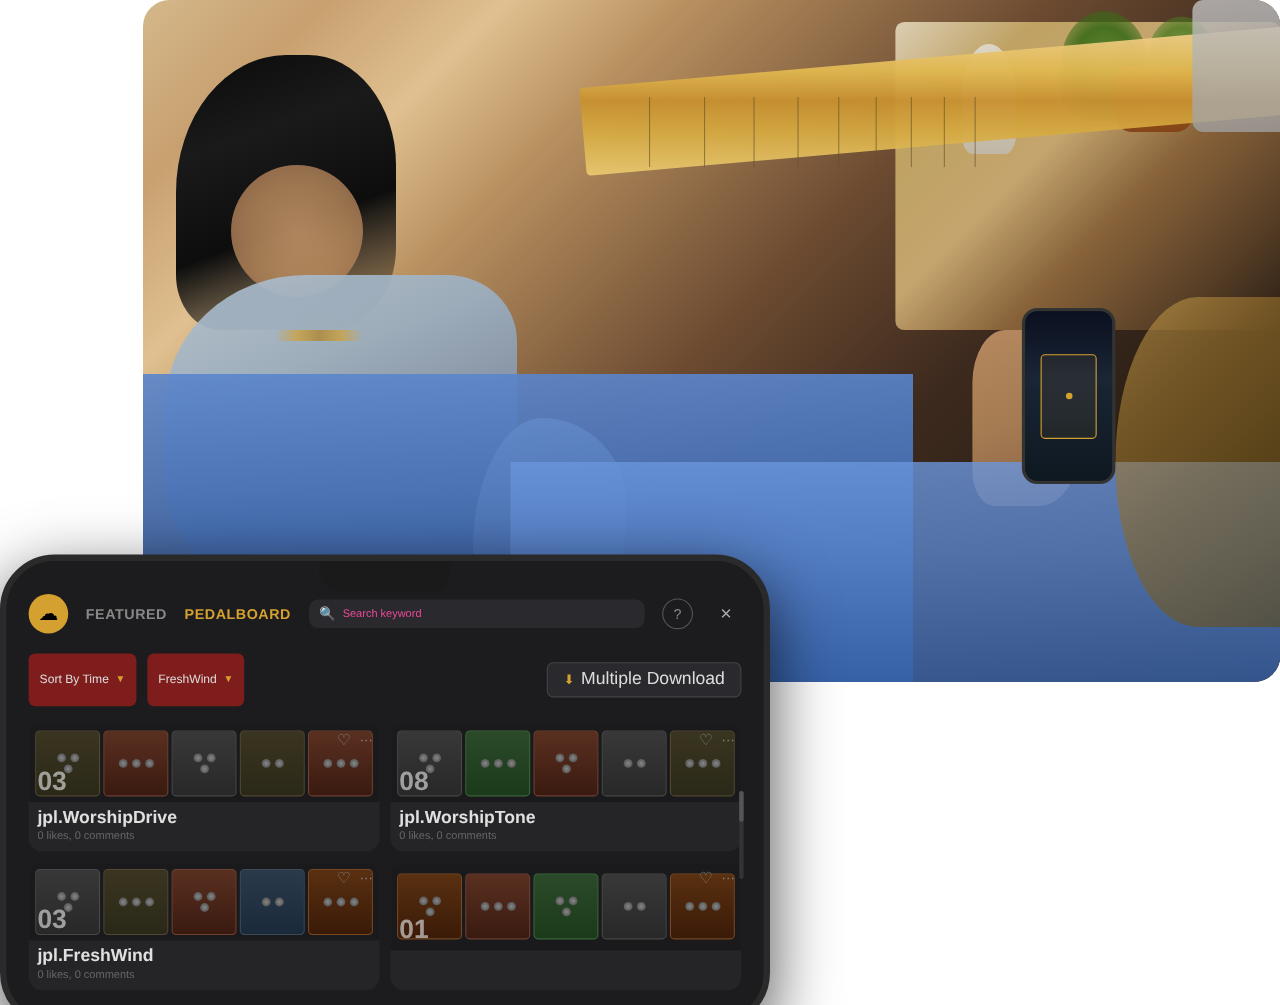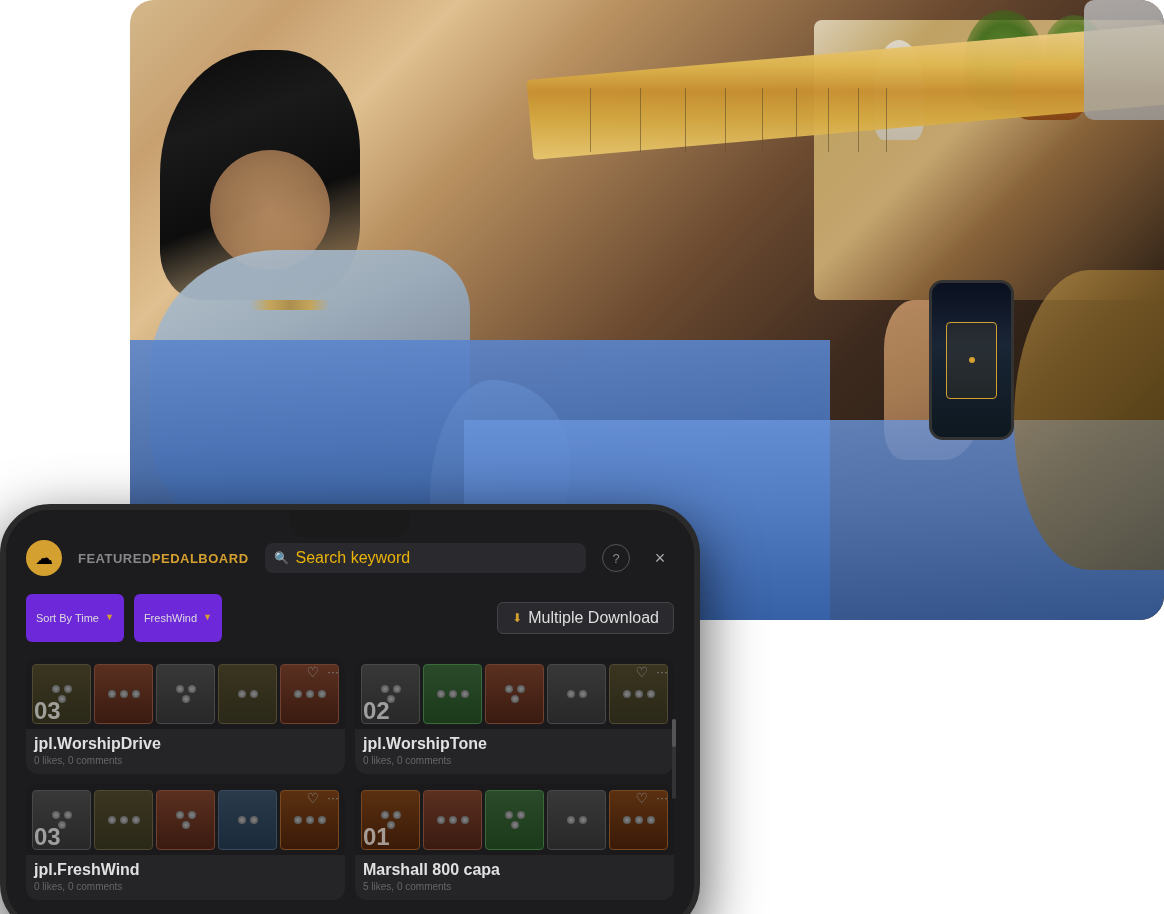--- a/index.html
+++ b/index.html
@@ -71,21 +71,21 @@
       justify-content: center;
       flex-shrink: 0;
     }
 
     .app-logo-cloud {
       font-size: 18px;
     }
 
     .nav-tabs {
       display: flex;
-      gap: 0;
+      gap: 16px;
     }
 
     .nav-tab {
       font-size: 13px;
       font-weight: 600;
       letter-spacing: 0.5px;
       cursor: pointer;
     }
 
     .nav-tab.active {
@@ -105,22 +105,22 @@
       padding: 6px 10px;
       gap: 6px;
     }
 
     .search-icon-char {
       color: #666;
       font-size: 12px;
     }
 
     .search-input-text {
-      color: #eab308;
-      font-size: 16px;
+      color: #ec4899;
+      font-size: 10px;
       flex: 1;
     }
 
     .help-btn {
       width: 28px;
       height: 28px;
       border-radius: 50%;
       border: 1px solid #555;
       display: flex;
       align-items: center;
@@ -144,21 +144,21 @@
     
     .filter-row {
       padding: 8px 20px;
       display: flex;
       align-items: center;
       gap: 10px;
       flex-shrink: 0;
     }
 
     .filter-dropdown {
-      background: #6d28d9;
+      background: #7f1d1d;
       border-radius: 6px;
       padding: 18px 10px;
       display: flex;
       align-items: flex-start;
       gap: 6px;
       cursor: pointer;
     }
 
     .filter-dropdown-text {
       color: #ddd;
@@ -544,21 +544,21 @@
                 </div>
             </div>
             <div class="pedal-thumb dark">
               <div class="pedal-knobs-row">
                   <div class="pedal-knob"></div>
                   <div class="pedal-knob"></div>
                   <div class="pedal-knob"></div>
                 </div>
             </div>
           </div>
-          <div class="preset-number">02</div>
+          <div class="preset-number">08</div>
           <div class="preset-actions">
             <span class="preset-heart">♡</span>
             <span class="preset-more">···</span>
           </div>
         </div>
         <div class="preset-info">
           <div class="preset-name">jpl.WorshipTone</div>
           <div class="preset-meta">0 likes, 0 comments</div>
         </div>
       </div>
@@ -650,24 +650,20 @@
                   <div class="pedal-knob"></div>
                 </div>
             </div>
           </div>
           <div class="preset-number">01</div>
           <div class="preset-actions">
             <span class="preset-heart">♡</span>
             <span class="preset-more">···</span>
           </div>
         </div>
-        <div class="preset-info">
-          <div class="preset-name">Marshall 800 capa</div>
-          <div class="preset-meta">5 likes, 0 comments</div>
-        </div>
       </div>
 
     </div>
 
     <div class="home-indicator">
       
     </div>
 
   </div>
 

